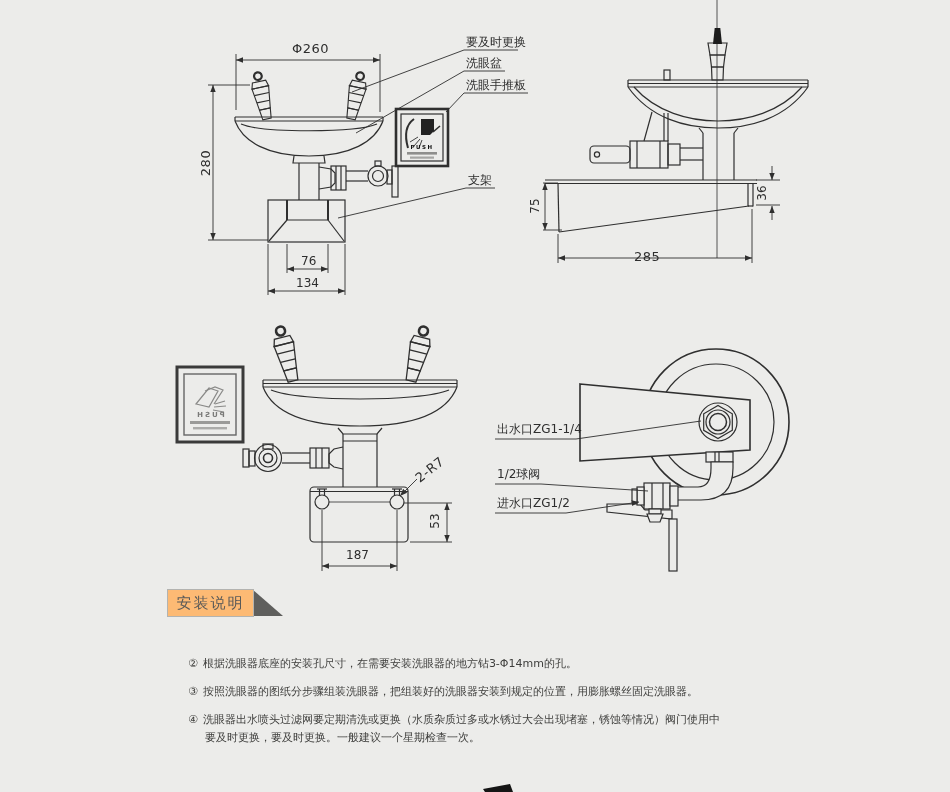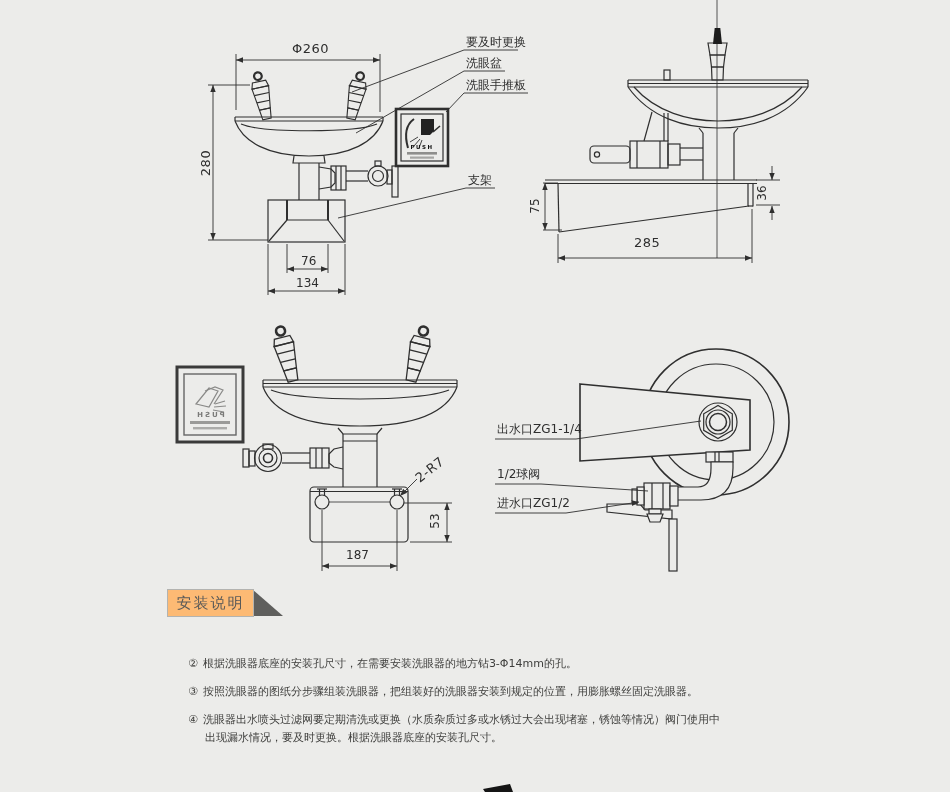--- a/index.html
+++ b/index.html
@@ -274,36 +274,36 @@
   <div class="lbl" style="left:466px;top:79px">洗眼手推板</div>
   <div class="lbl" style="left:468px;top:174px">支架</div>
 
   <div class="lbl big" style="left:292px;top:42px">Φ260</div>
   <div class="lbl big rot90" style="left:206px;top:163px">280</div>
   <div class="lbl" style="left:301px;top:255px">76</div>
   <div class="lbl" style="left:296px;top:277px">134</div>
 
   <div class="lbl rot90" style="left:536px;top:206px">75</div>
   <div class="lbl rot90" style="left:763px;top:193px">36</div>
-  <div class="lbl big" style="left:634px;top:236px">285</div>
+  <div class="lbl big" style="left:634px;top:250px">285</div>
 
   <div class="lbl big rot38" style="left:430px;top:470px">2-R7</div>
   <div class="lbl rot90" style="left:436px;top:521px">53</div>
   <div class="lbl" style="left:346px;top:549px">187</div>
 
   <div class="lbl" style="left:497px;top:423px">出水口ZG1-1/4</div>
   <div class="lbl" style="left:497px;top:468px">1/2球阀</div>
   <div class="lbl" style="left:497px;top:497px">进水口ZG1/2</div>
 
   <div class="title-box">安装说明</div>
 
   <div class="inst" style="left:188px;top:656px">
     <span class="num">②</span><span>根据洗眼器底座的安装孔尺寸，在需要安装洗眼器的地方钻3-Φ14mm的孔。</span>
   </div>
   <div class="inst" style="left:188px;top:684px">
     <span class="num">③</span><span>按照洗眼器的图纸分步骤组装洗眼器，把组装好的洗眼器安装到规定的位置，用膨胀螺丝固定洗眼器。</span>
   </div>
   <div class="inst" style="left:188px;top:712px">
     <span class="num">④</span><span>洗眼器出水喷头过滤网要定期清洗或更换（水质杂质过多或水锈过大会出现堵塞，锈蚀等情况）阀门使用中</span>
   </div>
-  <div class="inst" style="left:205px;top:730px">出现漏水情况，要及时更换。根据洗眼器底座的安装孔尺寸。</div>
+  <div class="inst" style="left:205px;top:730px">要及时更换，要及时更换。一般建议一个星期检查一次。</div>
 
 </div>
 
 </body></html>

